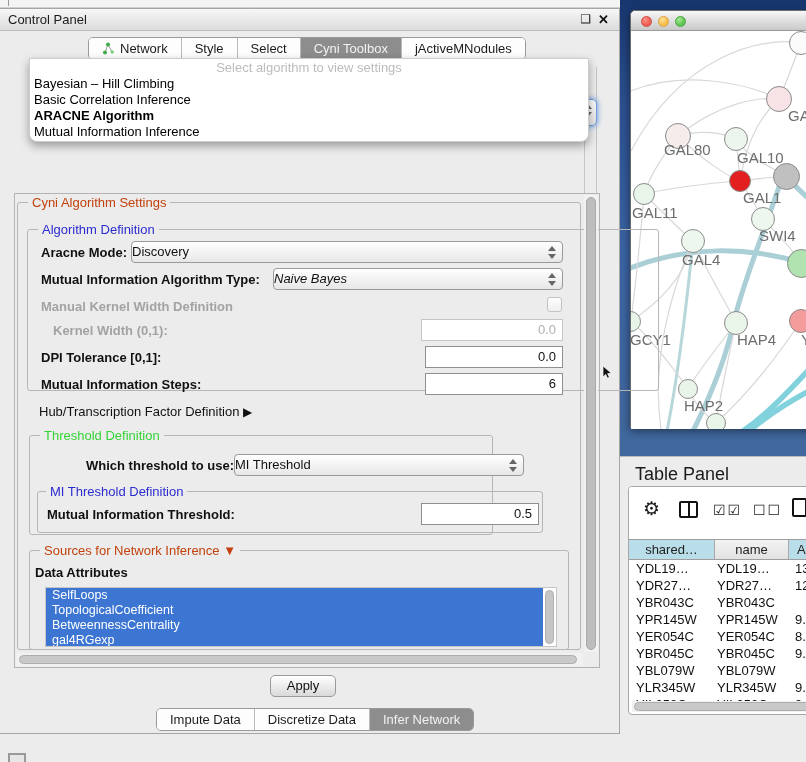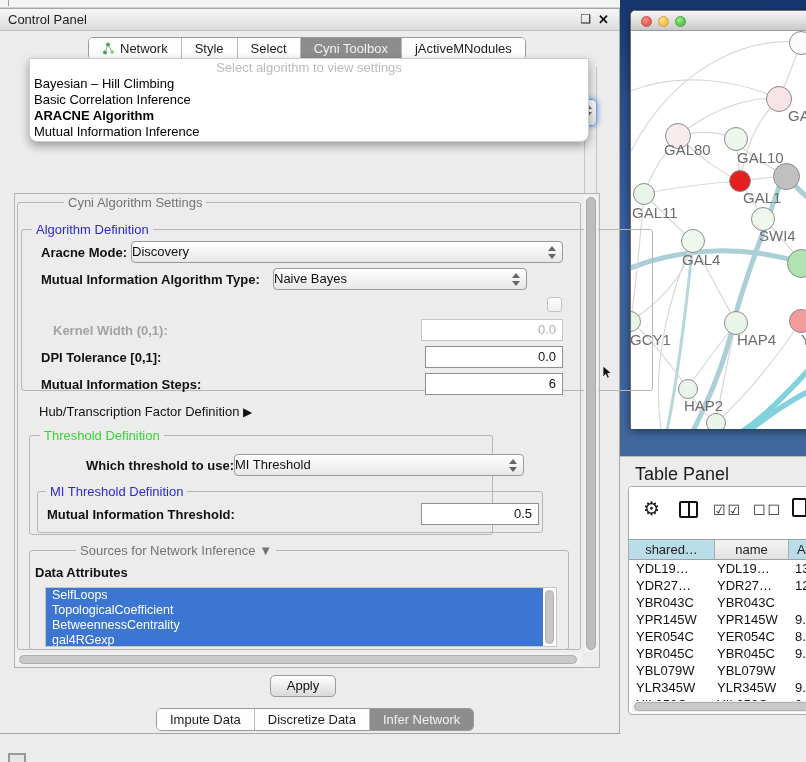--- a/index.html
+++ b/index.html
@@ -53,21 +53,21 @@
   .vscroll .thumb { position:absolute; left:2px; right:2px; top:2px; bottom:2px;
     background:#bdbdbd; border:1px solid #a9a9a9; border-radius:7px; }
   .hscroll { position:absolute; left:1px; right:16px; bottom:1px; height:13px; background:#f1f1f1; }
   .hscroll .thumb { position:absolute; top:2px; bottom:2px; left:3px; right:6px;
     background:#c9c9c9; border:1px solid #aeaeae; border-radius:6px; }
 
   
   .groupbox { position:absolute; border:1px solid #b6b6b6; border-radius:3px; }
   .groupbox > .legend { position:absolute; top:-8px; font-size:13px; background:#ececec;
     padding:0 4px; white-space:nowrap; }
-  .legend.black { color:#737373;margin-left:36px; }
+  .legend.black { color:#c2410c; }
   .legend.blue { color:#2b2bd0; }
   .legend.green { color:#35d435; }
 
   .fld-label { position:absolute; font-size:13px; font-weight:bold; color:#111; white-space:nowrap; }
   .fld-label.disabled { color:#a3a3a3; }
 
   .combobox { position:absolute; height:22px; border:1px solid #9a9a9a; border-radius:4px;
     background:linear-gradient(#ffffff,#e7e7e7); font-size:13px; color:#111; line-height:20px;
     }
   .spinner { position:absolute; right:6px; top:3px; width:8px; height:15px; }
@@ -209,31 +209,32 @@
         <div class="dd-item ">Dream8 DC_TDC Algorithm</div>
       </div>
   </div>
 
   <div id="settings-pane">
 
     <div class="groupbox" style="left:2px; top:8px; width:564px; height:448px;">
       <span class="legend black" style="left:10px">Cyni Algorithm Settings</span>
     </div>
 
-    <div class="groupbox" style="left:6px; top:35px; width:632px; height:162px;padding-left:20px;">
+    <div class="groupbox" style="left:12px; top:35px; width:632px; height:162px;padding-left:20px;">
       <span class="legend blue" style="left:10px">Algorithm Definition</span>
     </div>
     <span class="fld-label" style="left:26px; top:51px">Aracne Mode:</span>
     <div class="combobox" style="left:116px; top:47px; width:432px;">
       <span>Discovery</span>
       <span class="spinner"></span></div>
     <span class="fld-label" style="left:26px; top:78px">Mutual Information Algorithm Type:</span>
-    <div class="combobox" style="left:258px; top:74px; width:254px;">
+    <div class="combobox" style="left:258px; top:74px; width:290px;font-style:italic;">
       <span>Naive Bayes</span>
       <span class="spinner"></span></div>
+    <span class="fld-label disabled" style="left:26px; top:105px">Manual Kernel Width Definition</span>
     <div class="checkbox" style="left:532px; top:103px"></div>
     <span class="fld-label disabled" style="left:38px; top:129px">Kernel Width (0,1):</span>
     <div class="textfield disabled" style="left:406px; top:125px; width:142px;">0.0</div>
     <span class="fld-label" style="left:26px; top:156px">DPI Tolerance [0,1]:</span>
     <div class="textfield" style="left:410px; top:152px; width:138px;">0.0</div>
     <span class="fld-label" style="left:26px; top:183px">Mutual Information Steps:</span>
     <div class="textfield" style="left:410px; top:179px; width:138px;">6</div>
 
     <div class="expander" style="left:24px; top:210px">
       <span>Hub/Transcription Factor Definition</span>

